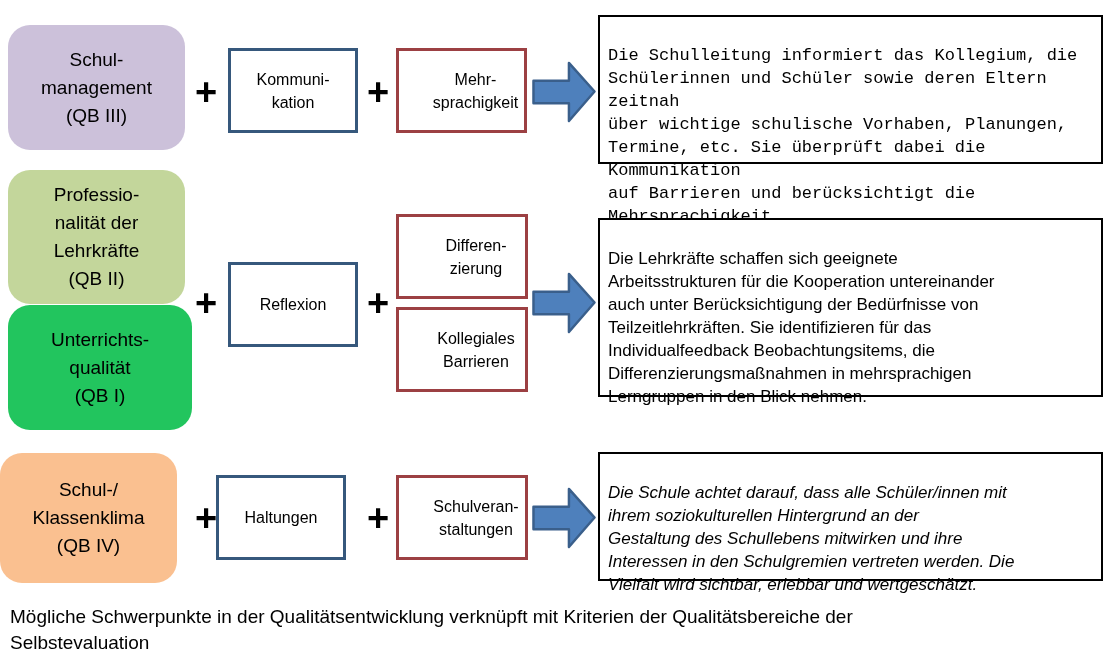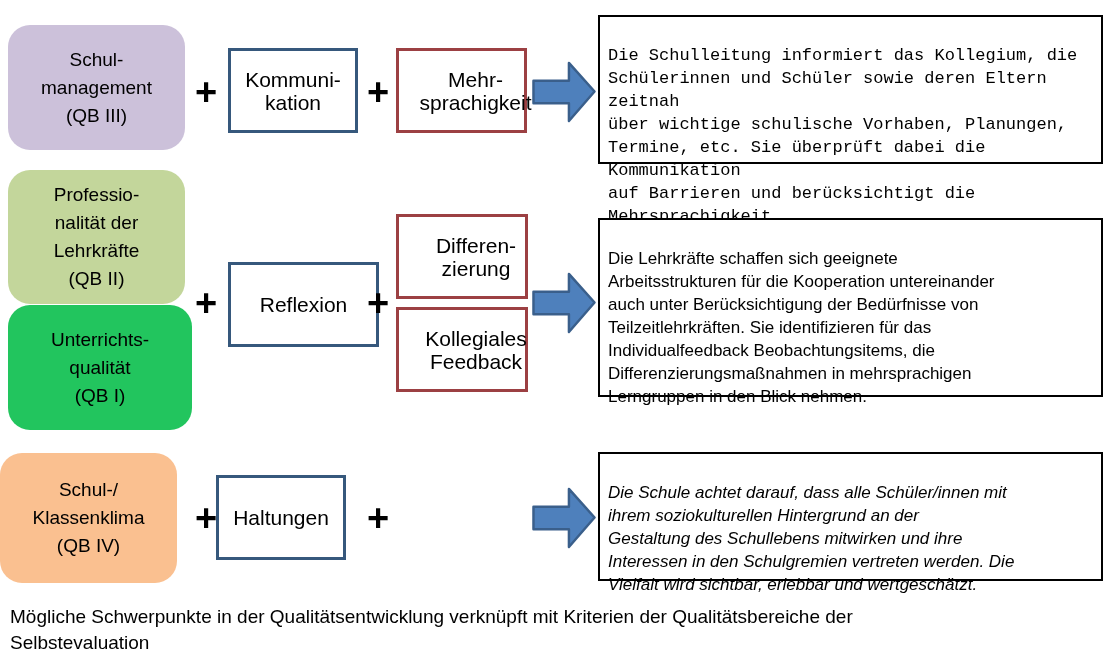--- a/index.html
+++ b/index.html
@@ -10,21 +10,21 @@
   .qb{position:absolute;border-radius:22px;display:flex;align-items:center;justify-content:center;
       text-align:center;font-size:19px;line-height:28px;white-space:pre-line;}
   .qb.purple{background:#CCC1DA;}
   .qb.green{background:#C3D69B;}
   .qb.blue{background:#22c55e;}
   .qb.orange{background:#FAC090;}
 
   
   .critbox{position:absolute;background:#ffffff;box-sizing:border-box;
       display:flex;align-items:center;justify-content:center;text-align:center;
-      font-size:21px;line-height:23px;white-space:pre-line;}
+      font-size:16px;line-height:23px;white-space:pre-line;}
   .critbox.bluebrd{border:3px solid #36587C;}
   .critbox.redbrd{border:3px solid #9C4043;padding-left:28px;}
 
   
   .plus{position:absolute;width:40px;height:40px;display:flex;align-items:center;justify-content:center;
       font-size:38px;font-weight:bold;line-height:40px;}
 
   
   .arrow{position:absolute;}
 
@@ -81,34 +81,34 @@
   </div>
 
   <div class="qb blue" style="left:8px;top:305px;width:184px;height:125px;">
     <span>Unterrichts-
 qualität
 (QB I)</span>
   </div>
 
   <div class="plus" style="left:186px;top:283px;">+</div>
 
-  <div class="critbox bluebrd" style="left:228px;top:262px;width:151px;height:85px;">
+  <div class="critbox bluebrd" style="left:228px;top:262px;width:130px;height:85px;">
     <span>Reflexion</span>
   </div>
 
   <div class="plus" style="left:358px;top:283px;">+</div>
 
   <div class="critbox redbrd" style="left:396px;top:214px;width:132px;height:85px;">
     <span>Differen-
 zierung</span>
   </div>
 
   <div class="critbox redbrd" style="left:396px;top:307px;width:132px;height:85px;">
     <span>Kollegiales
-Feedback</span>
+Barrieren</span>
   </div>
 
   <svg class="arrow" style="left:531px;top:270px;" width="67" height="66" viewBox="0 0 67 67">
     <polygon points="2,22 38,22 38,4 64,33 38,63 38,45 2,45" fill="#4E80BC" stroke="#3A5F8B" stroke-width="2.5" stroke-linejoin="round"></polygon>
   </svg>
 
   <div class="desc" style="left:598px;top:218px;width:505px;height:179px;">
     <span>Die Lehrkräfte schaffen sich geeignete
 Arbeitsstrukturen für die Kooperation untereinander
 auch unter Berücksichtigung der Bedürfnisse von
@@ -125,20 +125,24 @@
   </div>
 
   <div class="plus" style="left:186px;top:498px;">+</div>
 
   <div class="critbox bluebrd" style="left:216px;top:475px;width:130px;height:85px;">
     <span>Haltungen</span>
   </div>
 
   <div class="plus" style="left:358px;top:498px;">+</div>
 
+  <div class="critbox redbrd" style="left:396px;top:475px;width:132px;height:85px;">
+    <span>Schulveran-
+staltungen</span>
+  </div>
 
   <svg class="arrow" style="left:531px;top:485px;" width="67" height="66" viewBox="0 0 67 67">
     <polygon points="2,22 38,22 38,4 64,33 38,63 38,45 2,45" fill="#4E80BC" stroke="#3A5F8B" stroke-width="2.5" stroke-linejoin="round"></polygon>
   </svg>
 
   <div class="desc" style="left:598px;top:452px;width:505px;height:129px;font-style:italic;">
     <span>Die Schule achtet darauf, dass alle Schüler/innen mit
 ihrem soziokulturellen Hintergrund an der
 Gestaltung des Schullebens mitwirken und ihre
 Interessen in den Schulgremien vertreten werden. Die

